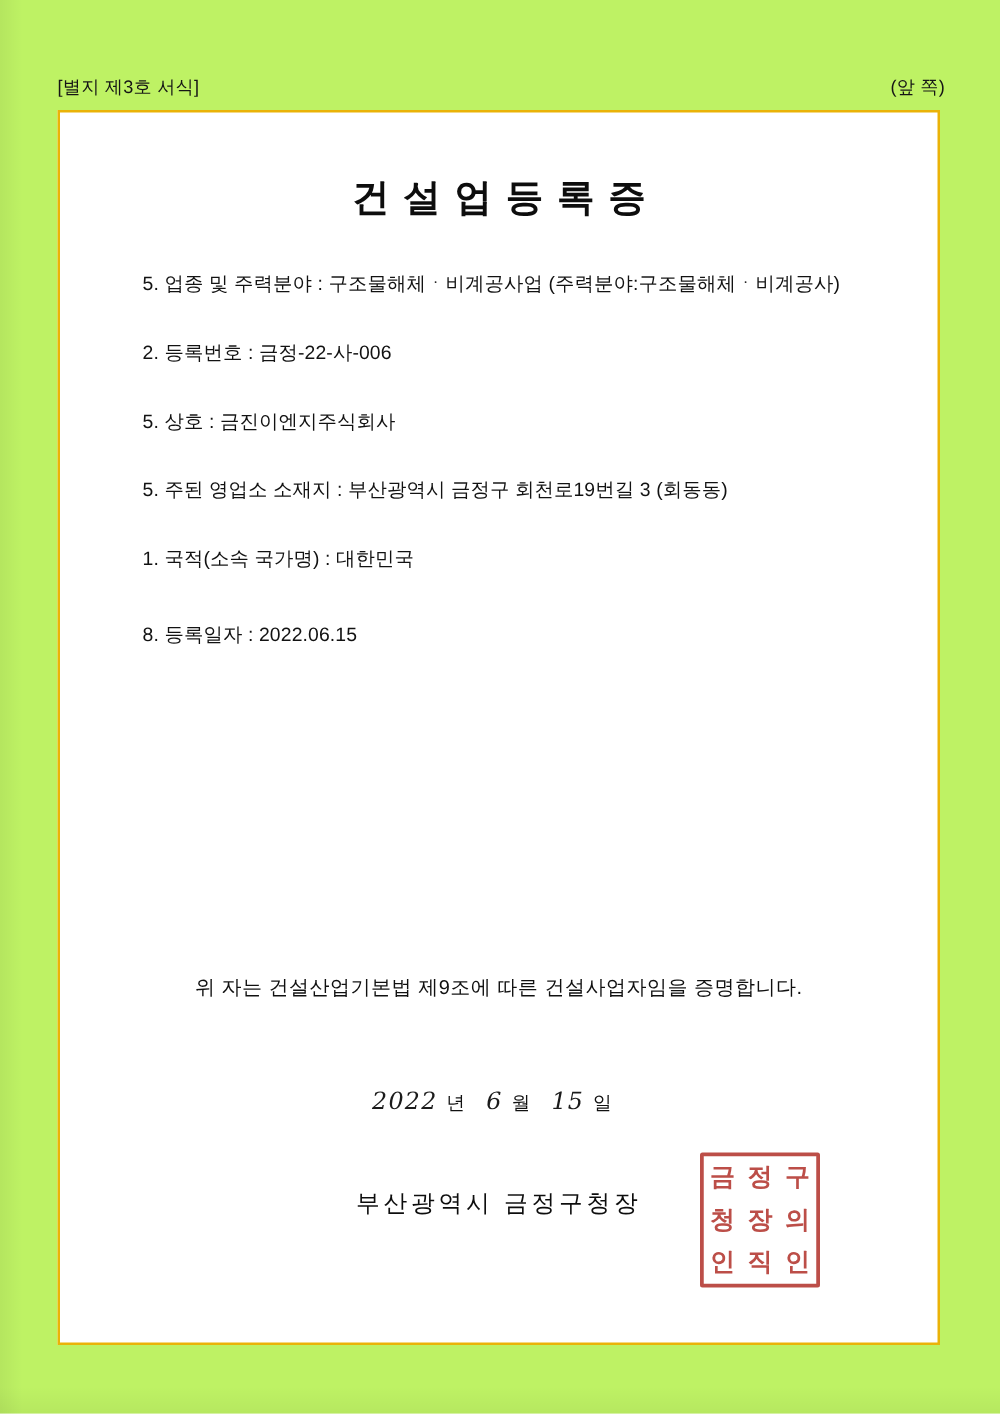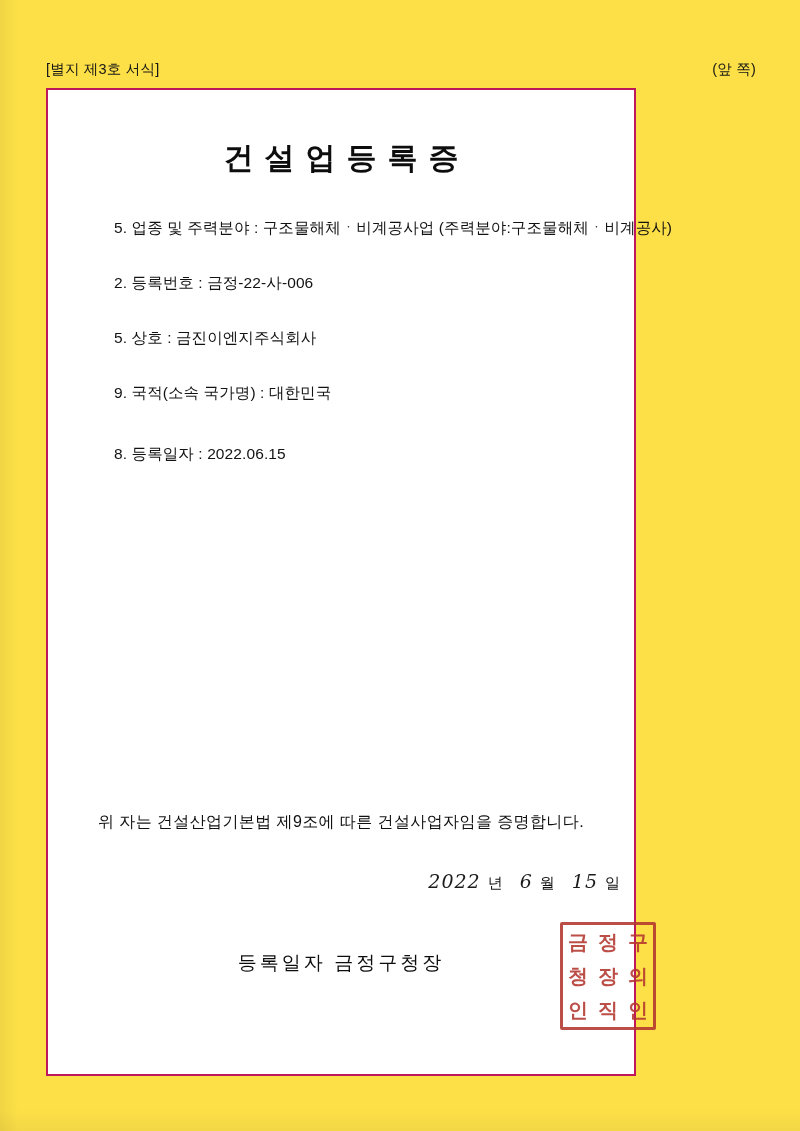--- a/index.html
+++ b/index.html
@@ -13,21 +13,21 @@
     font-family: "Liberation Sans", sans-serif;
     color: #111111;
     position: relative;
     overflow: hidden;
   }
   .page {
     position: absolute;
     top: 0; left: 0;
     width: 800px;
     height: 1131px;
-    background: #fde047;
+    background: #bef264;
   }
 
   
   .top-row {
     position: absolute;
     top: 60px;
     left: 46px;
     width: 710px;
     display: flex;
     justify-content: space-between;
@@ -37,23 +37,23 @@
     color: #151515;
   }
   .top-left { white-space: nowrap; }
   .top-right { white-space: nowrap; }
 
   
   .cert-box {
     position: absolute;
     top: 88px;
     left: 46px;
-    width: 590px;
+    width: 706px;
     height: 988px;
-    border: 2px solid #be185d;
+    border: 2px solid #eab308;
     box-sizing: border-box;
     background: #ffffff;
   }
 
   .cert-title {
     position: absolute;
     top: 48px;
     left: 0;
     width: 100%;
     text-align: center;
@@ -76,36 +76,36 @@
     color: #121212;
     margin-bottom: 34px;
     padding-left: 48px;
     white-space: nowrap;
     letter-spacing: 0.1px;
   }
   .field:last-child { margin-bottom: 0; margin-top: 40px; }
 
   .statement {
     position: absolute;
-    top: 722px;
+    top: 690px;
     left: 0;
     width: 100%;
     text-align: center;
     font-size: 16px;
     letter-spacing: 0.4px;
     color: #101010;
   }
 
   
   .date-line {
     position: absolute;
     top: 780px;
     left: 0;
     width: 100%;
-    text-align: right;
+    text-align: center;
     font-size: 16px;
     color: #111111;
   }
   .date-line .hw {
     font-family: "DejaVu Serif", serif;
     font-size: 19px;
     font-style: italic;
     letter-spacing: 1px;
     padding: 0 3px;
     color: #1b1b1b;
@@ -178,31 +178,32 @@
   </div>
 
   <div class="cert-box">
 
     <div class="cert-title">건설업등록증</div>
 
     <div class="fields">
       <div class="field">5. 업종 및 주력분야 : 구조물해체ㆍ비계공사업 (주력분야:구조물해체ㆍ비계공사)</div>
       <div class="field">2. 등록번호 : 금정-22-사-006</div>
       <div class="field">5. 상호 : 금진이엔지주식회사</div>
-      <div class="field">9. 국적(소속 국가명) : 대한민국</div>
+      <div class="field">5. 주된 영업소 소재지 : 부산광역시 금정구 회천로19번길 3  (회동동)</div>
+      <div class="field">1. 국적(소속 국가명) : 대한민국</div>
       <div class="field">8. 등록일자 : 2022.06.15</div>
     </div>
 
     <div class="statement">위 자는 건설산업기본법 제9조에 따른 건설사업자임을 증명합니다.</div>
 
     <div class="date-line">
       <span class="hw">2022</span><span class="unit">년</span><span class="hw">6</span><span class="unit">월</span><span class="hw">15</span><span class="unit">일</span>
     </div>
 
-    <div class="issuer">등록일자 금정구청장</div>
+    <div class="issuer">부산광역시 금정구청장</div>
 
     <div class="seal">
       <span>금</span>
       <span>정</span>
       <span>구</span>
       <span>청</span>
       <span>장</span>
       <span>의</span>
       <span>인</span>
       <span>직</span>

